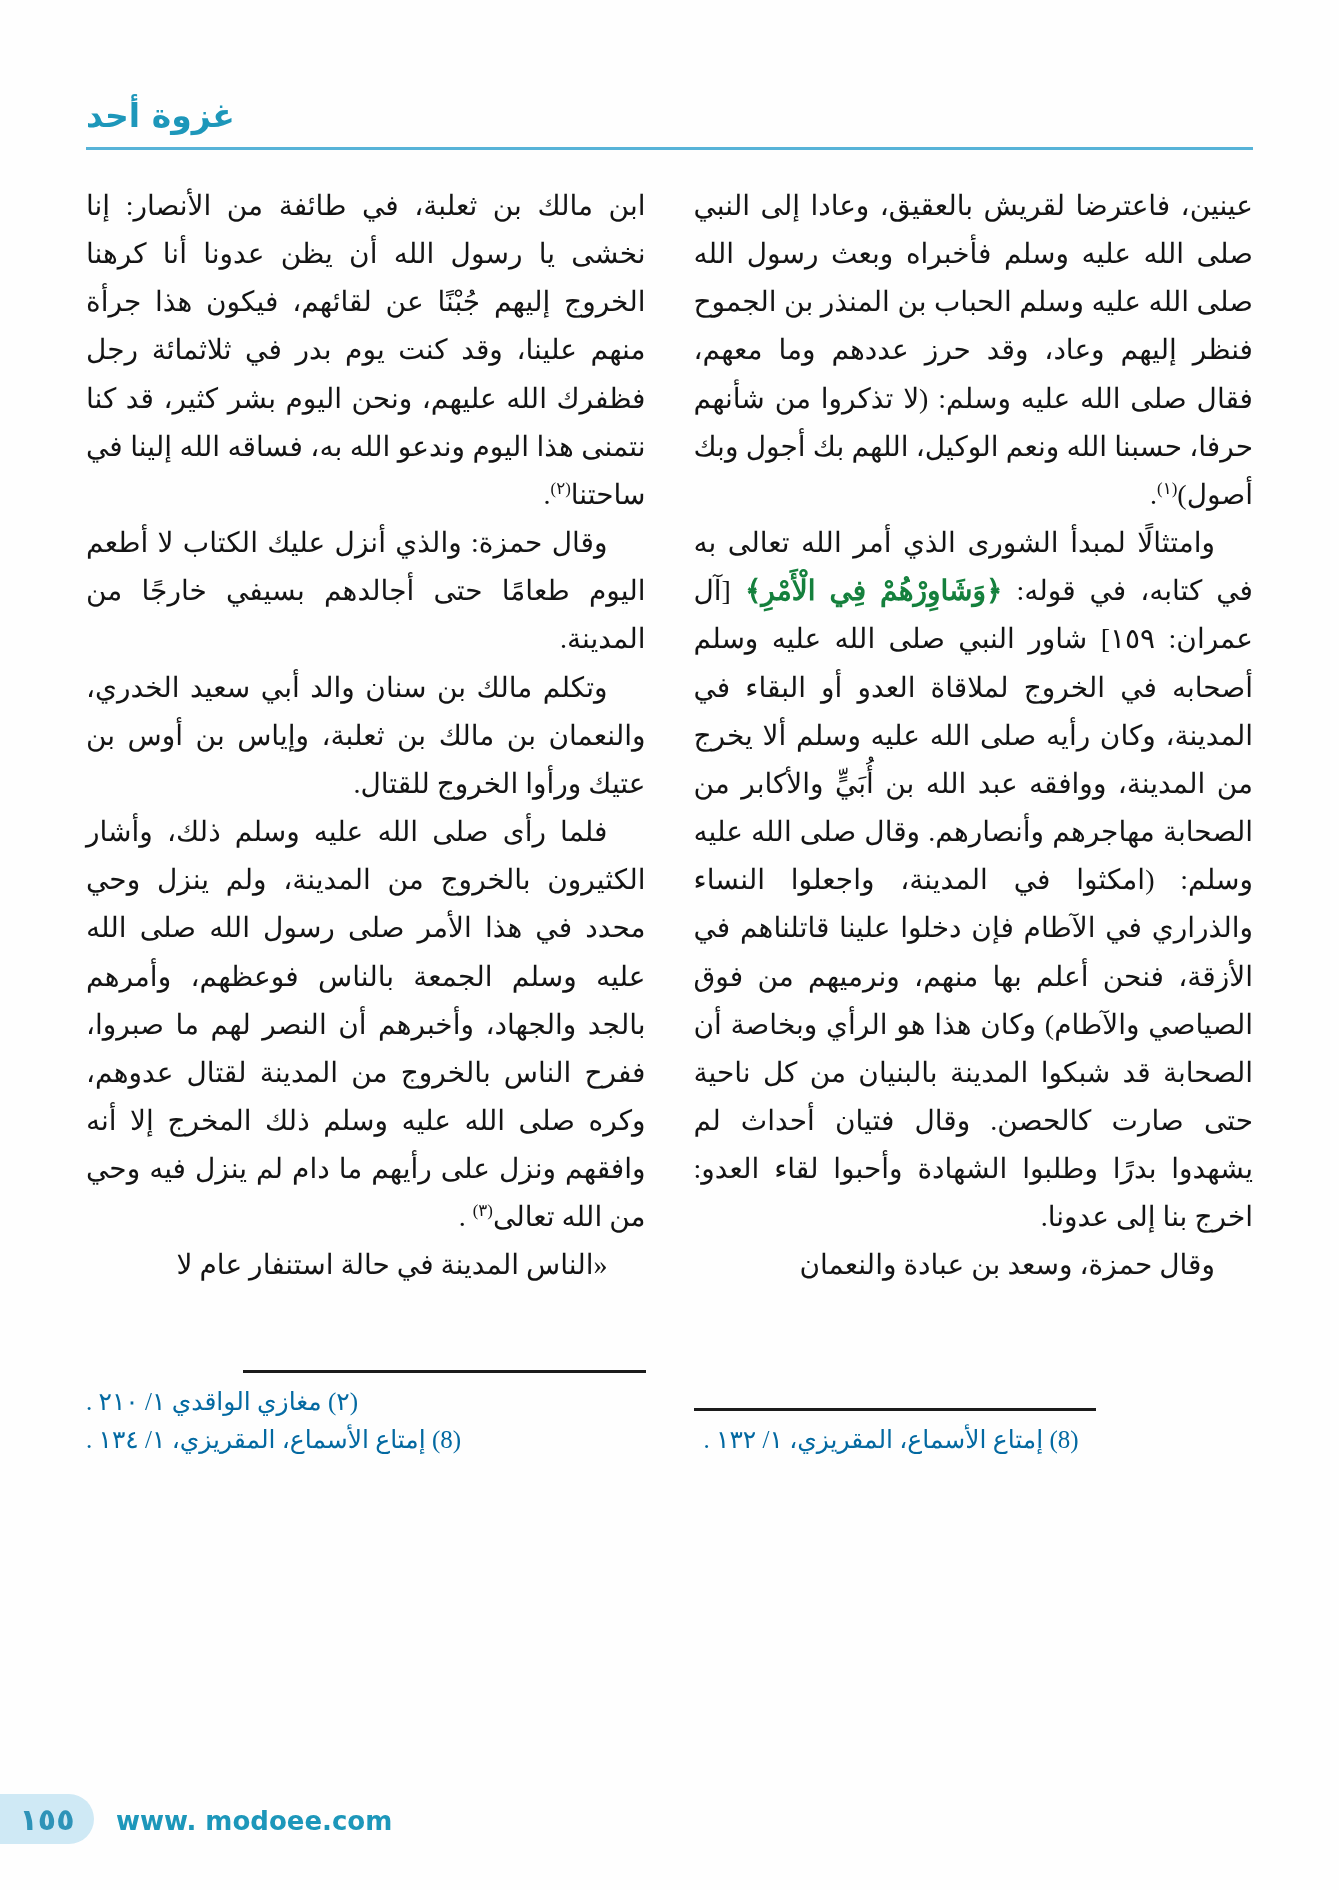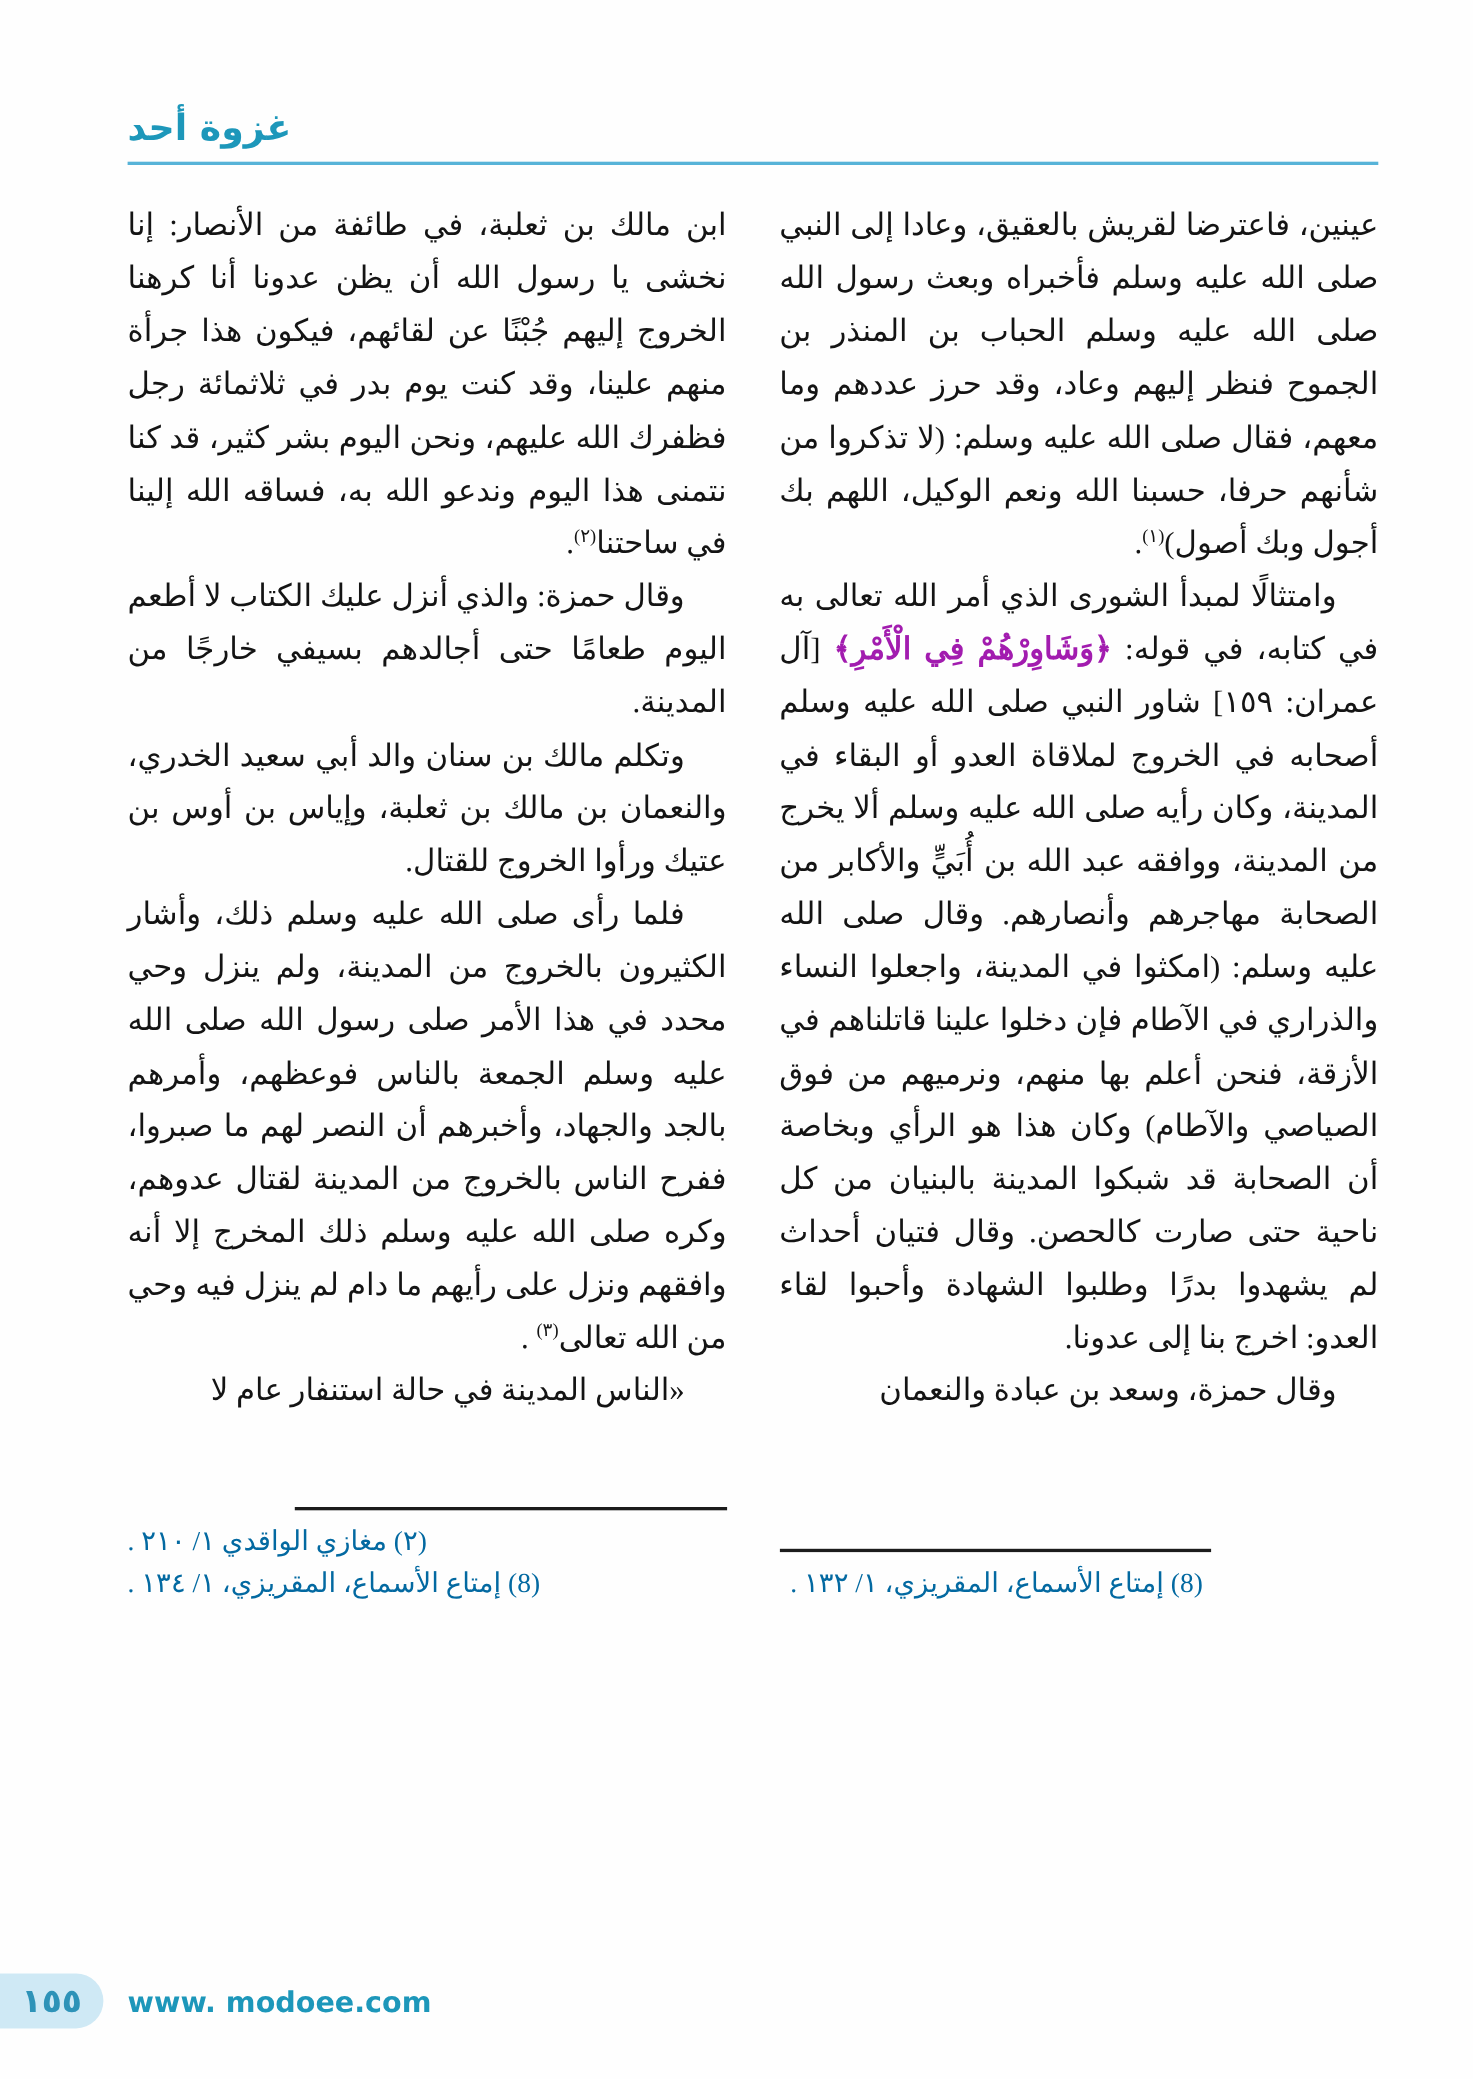--- a/index.html
+++ b/index.html
@@ -6,21 +6,21 @@
   html, body { background: #ffffff; }
   body { font-family: "DejaVu Sans", sans-serif; }
 
   .page {
     position: relative;
     width: 1339px;
     height: 1890px;
     margin: 0 auto;
     background: #fefefe;
     overflow: hidden;
-    padding: 96px 86px 0 116px;
+    padding: 96px 86px 0 86px;
   }
 
   
   .chapter-title {
     color: #1d97ba;
     font-size: 33px;
     font-weight: bold;
     text-align: left;
     letter-spacing: 1px;
   }
@@ -57,21 +57,21 @@
   }
   .body-p.flush { text-indent: 0; }
 
   .fn-ref {
     font-size: 0.60em;
     vertical-align: super;
     line-height: 0;
   }
 
   .verse {
-    color: #a21caf;
+    color: #15803d;
     font-weight: bold;
   }
   .verse-ref { color: #141414; }
 
   
   .fn-block { margin-top: auto; padding-top: 10px; }
   .fn-rule {
     height: 3px;
     background: #1c1c1c;
     width: 72%;

